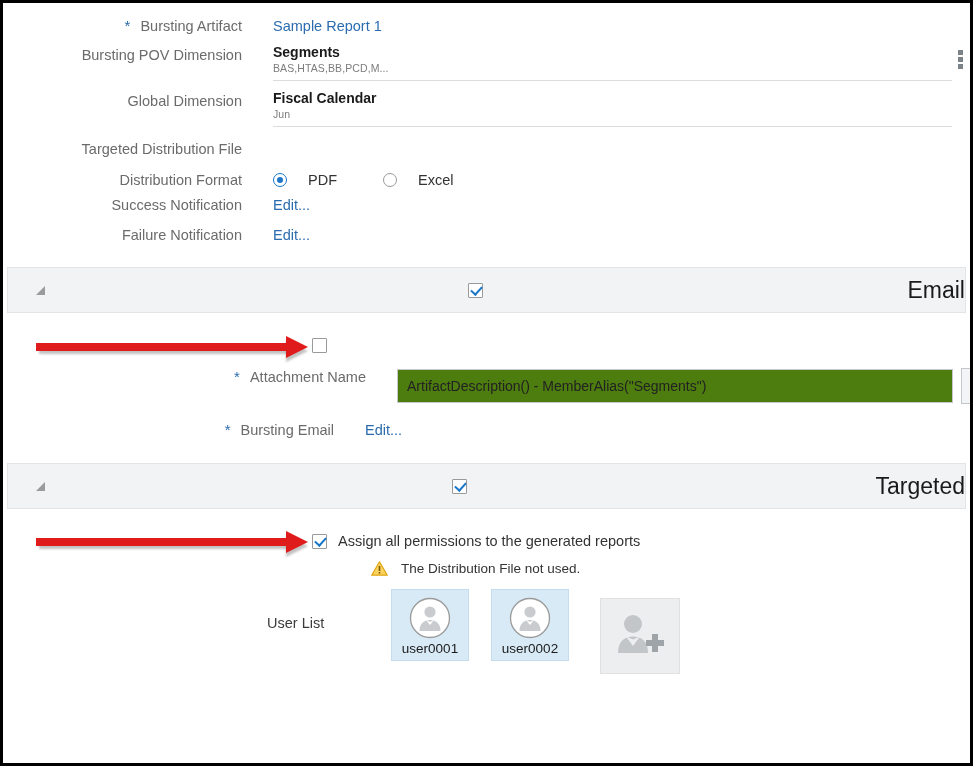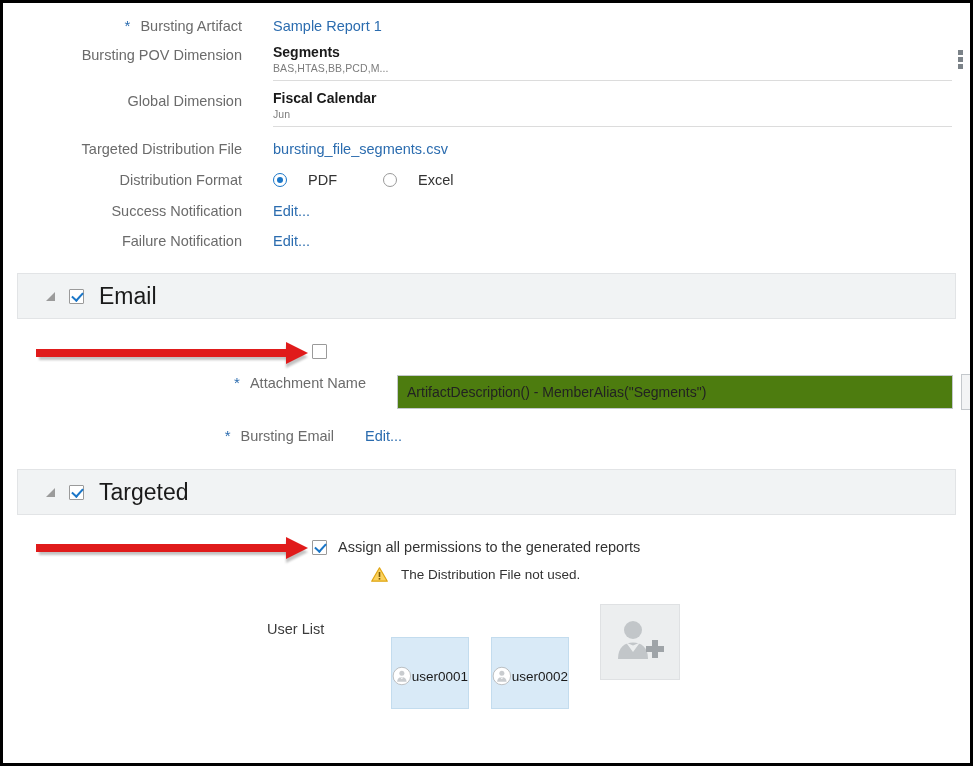--- a/index.html
+++ b/index.html
@@ -148,21 +148,22 @@
   }
 
   
   .section-bar {
     background: #f1f3f4;
     border: 1px solid #e2e4e6;
     height: 46px;
     display: flex;
     align-items: center;
     padding-left: 28px;
-    margin: 0 14px;
+    margin: 0 4px;
+    justify-content: space-between;
   }
   .tri {
     width: 0; height: 0;
     border-left: 9px solid transparent;
     border-bottom: 9px solid #9b9b9b;
     margin-right: 14px;
     cursor: pointer;
   }
   .section-title {
     font-size: 23px;
@@ -246,26 +247,25 @@
     font-size: 13.5px;
     color: #333;
   }
 
   
   .user-tile {
     width: 78px; height: 72px;
     background: #d9eaf7;
     border: 1px solid #c3dcee;
     display: flex;
-    flex-direction: row;
+    flex-direction: column;
     align-items: center;
     justify-content: flex-start;
     padding-top: 6px;
     cursor: pointer;
-    margin-top: 42px;
   }
   .user-tile .name {
     font-size: 13.5px;
     color: #1a1a1a;
     margin-top: 1px;
   }
   .add-tile {
     width: 80px; height: 76px;
     background: #eceeef;
     border: 1px solid #dfe1e3;
@@ -311,38 +311,35 @@
       <div class="field-underline">
         <div class="field-title">Fiscal Calendar</div>
         <div class="field-sub">Jun</div>
       </div>
     </div>
   </div>
 
 
   <div class="form-row" style="margin-top:13px;">
     <div class="label-col">Targeted Distribution File</div>
-    <div class="value-col">
-      <span class="link">bursting_file_segments.csv</span>
-    </div>
   </div>
 
   <div class="form-row" style="margin-top:12px; align-items:center;">
     <div class="label-col">Distribution Format</div>
     <div class="value-col">
       <span style="margin-right:42px;">
         <span class="radio on"></span><span class="radio-label">PDF</span>
       </span>
       <span>
         <span class="radio"></span><span class="radio-label">Excel</span>
       </span>
     </div>
   </div>
 
-  <div class="form-row" style="margin-top:13px;">
+  <div class="form-row" style="margin-top:7px;">
     <div class="label-col">Success Notification</div>
     <div class="value-col">
       <span class="link">Edit...</span>
     </div>
   </div>
 
   <div class="form-row" style="margin-top:12px;">
     <div class="label-col">Failure Notification</div>
     <div class="value-col">
       <span class="link">Edit...</span>

